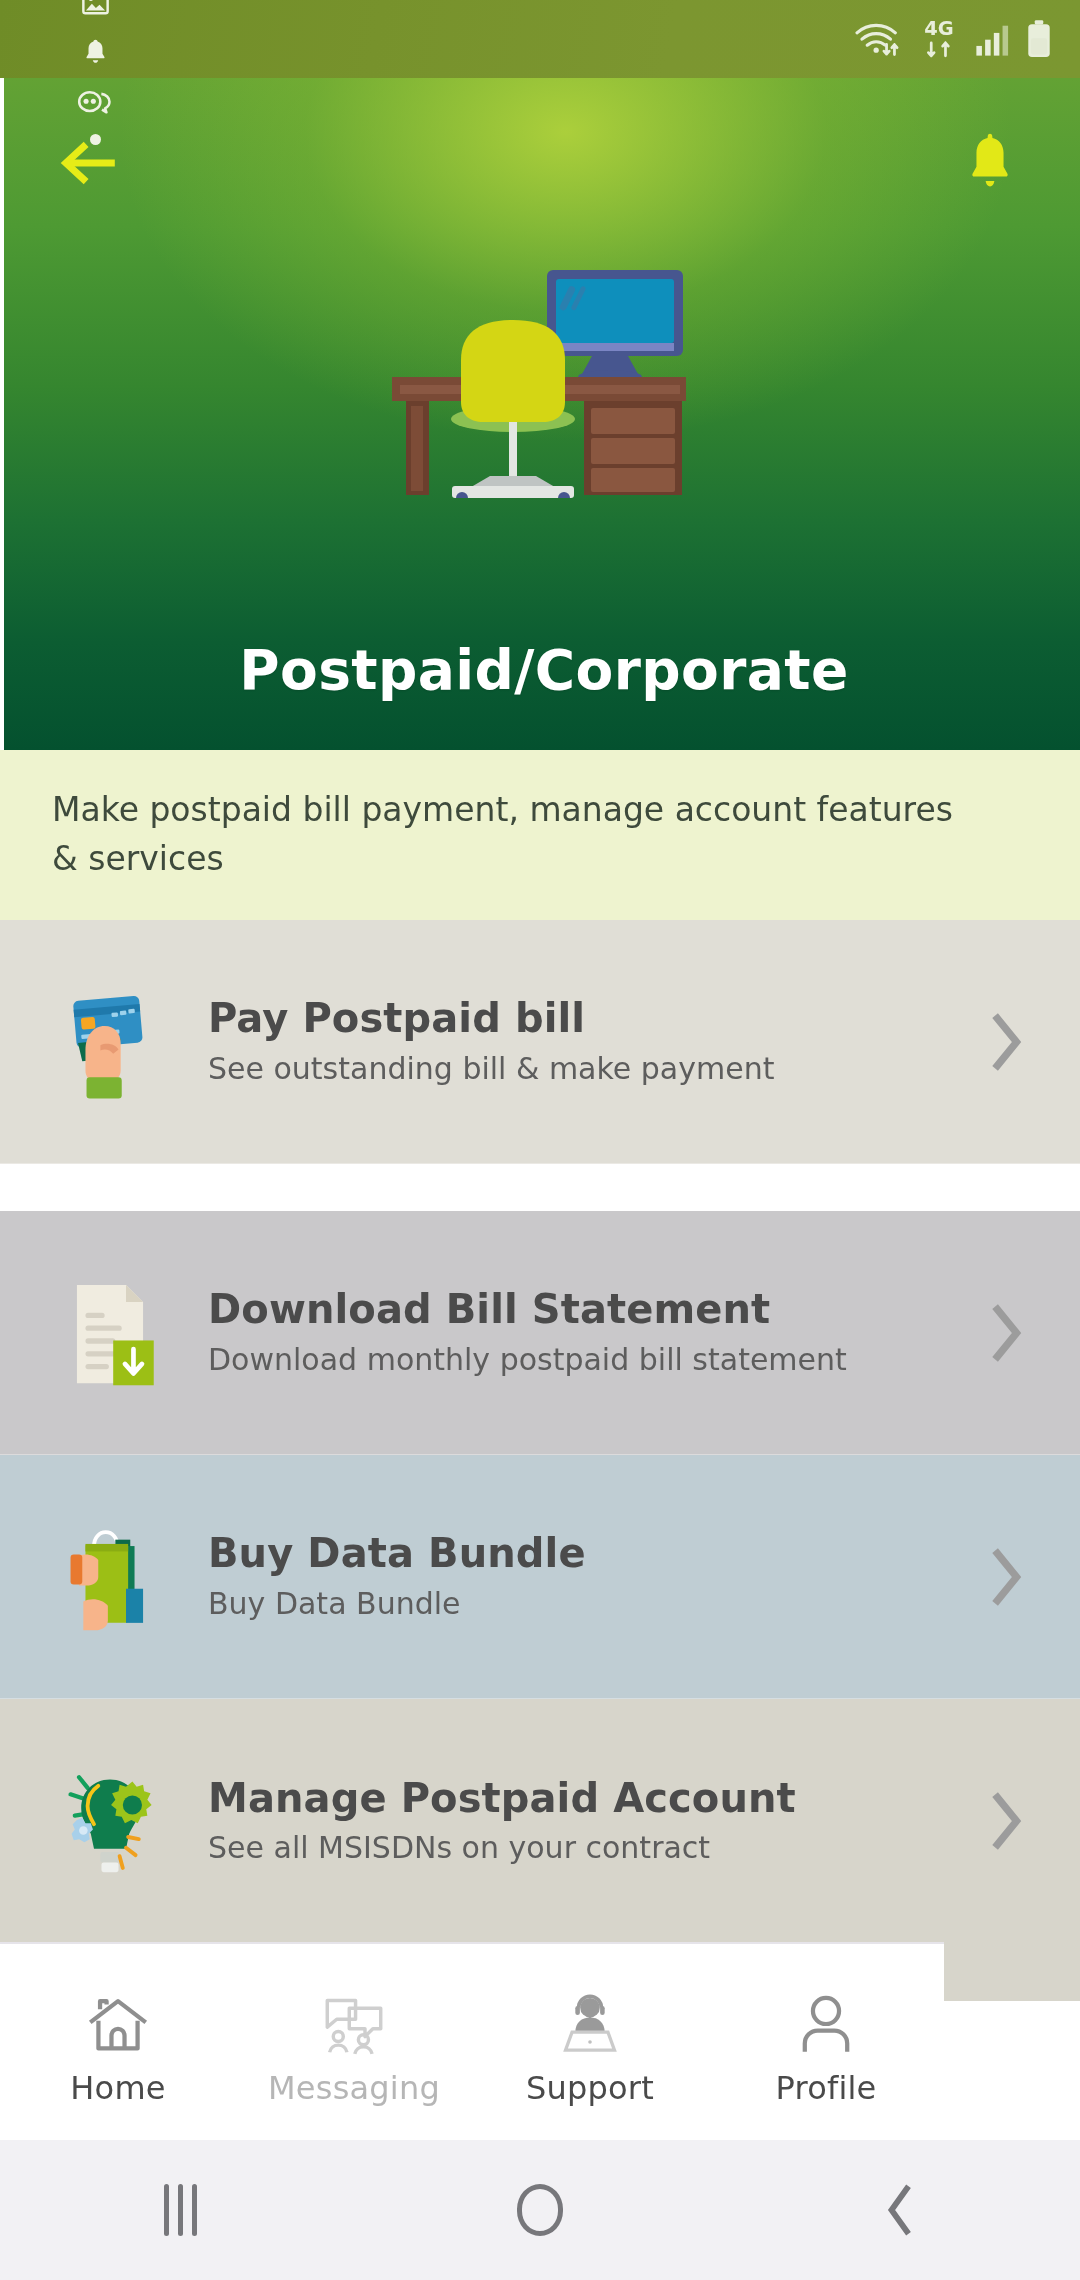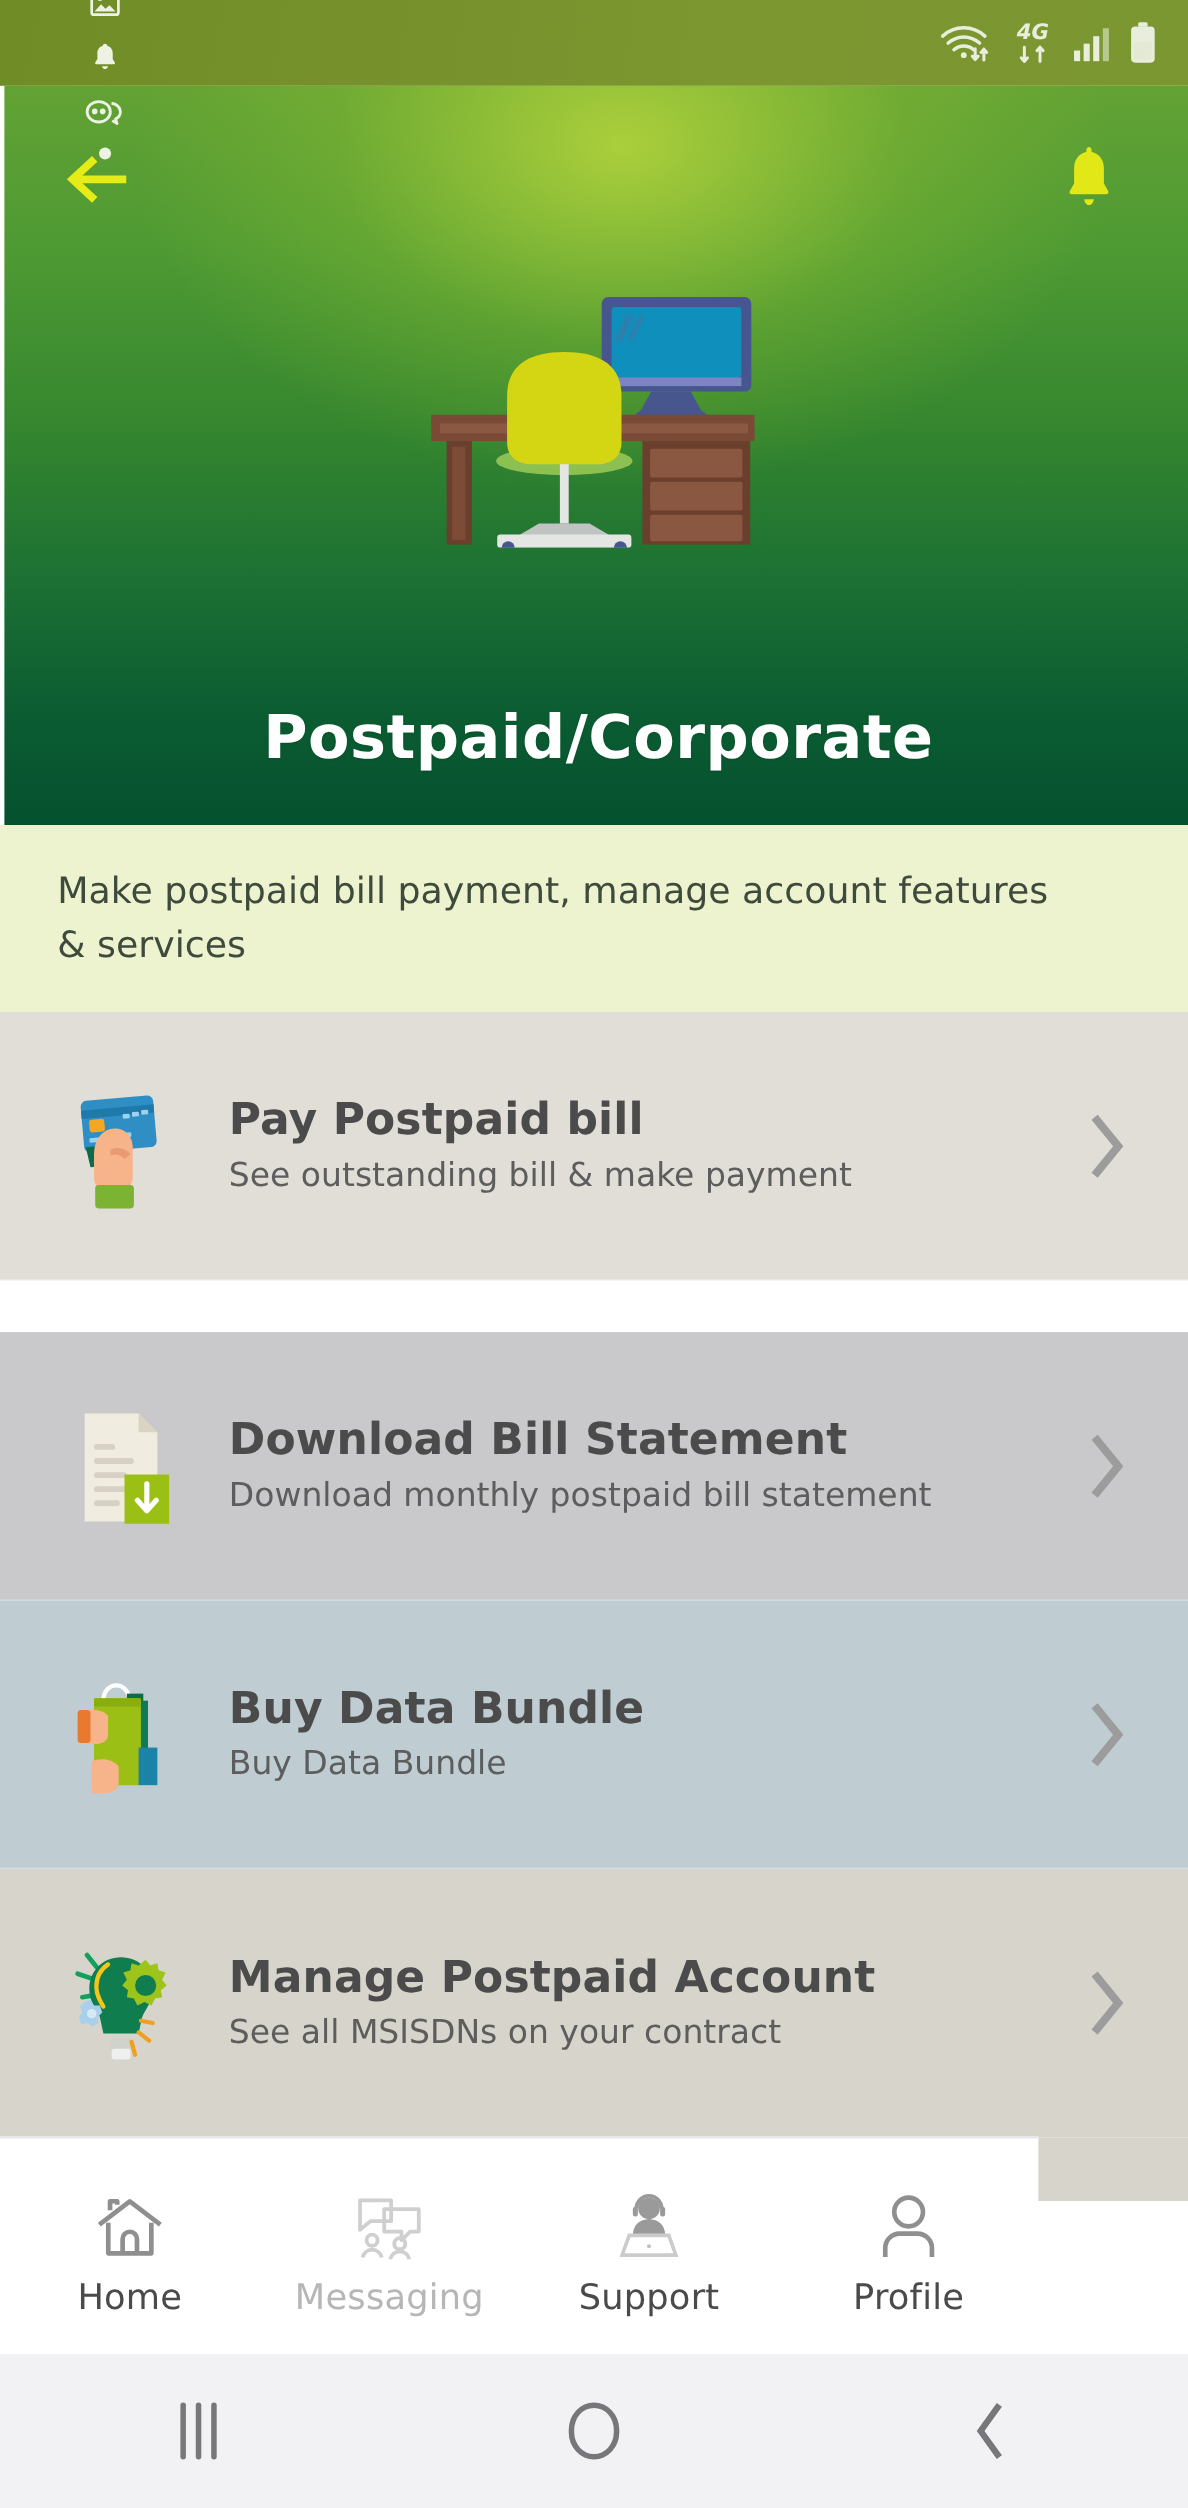--- a/index.html
+++ b/index.html
@@ -137,21 +137,21 @@
       <span class="sb-ico">
         <svg width="50" height="40" viewBox="0 0 38 30">
           <path d="M3 10.3C7.1 6.6 12.2 4.6 17.6 4.6c5.4 0 10.5 2 14.6 5.7" fill="none" stroke="#e8eedb" stroke-width="2.4" stroke-linecap="round"></path>
           <path d="M6.8 15.1c3.1-2.7 6.9-4.2 10.8-4.2 4 0 7.8 1.5 10.9 4.2" fill="none" stroke="#e8eedb" stroke-width="2.4" stroke-linecap="round"></path>
           <path d="M10.8 19.7c2-1.7 4.3-2.6 6.8-2.6 2.5 0 4.9.9 6.8 2.6" fill="none" stroke="#e8eedb" stroke-width="2.4" stroke-linecap="round"></path>
           <circle cx="17.6" cy="23.5" r="2" fill="#e8eedb"></circle>
           <path d="M25.5 19v7.5M25.5 26.5l-2-2.3M25.5 26.5l2-2.3" stroke="#e8eedb" stroke-width="2.1" fill="none" stroke-linecap="round"></path>
           <path d="M31.5 26.8V19.3M31.5 19.3l-2 2.3M31.5 19.3l2 2.3" stroke="#e8eedb" stroke-width="2.1" fill="none" stroke-linecap="round"></path>
         </svg>
       </span>
-      <span class="sb-ico" style="flex-direction:column;font-style:italic;">
+      <span class="sb-ico" style="flex-direction:column;">
         <svg width="42" height="44" viewBox="0 0 32 34">
           <text x="16" y="14" font-family="DejaVu Sans, sans-serif" font-size="15" font-weight="bold" fill="#e8eedb" text-anchor="middle">4G</text>
           <path d="M10 20v10M10 30l-2.2-2.5M10 30l2.2-2.5" stroke="#e8eedb" stroke-width="2.1" fill="none" stroke-linecap="round"></path>
           <path d="M21 30V20M21 20l-2.2 2.5M21 20l2.2 2.5" stroke="#e8eedb" stroke-width="2.1" fill="none" stroke-linecap="round"></path>
         </svg>
       </span>
       <span class="sb-ico">
         <svg width="36" height="36" viewBox="0 0 26 26">
           <rect x="1" y="18" width="4" height="7" fill="#e8eedb"></rect>
           <rect x="7.3" y="13.5" width="4" height="11.5" fill="#e8eedb"></rect>

